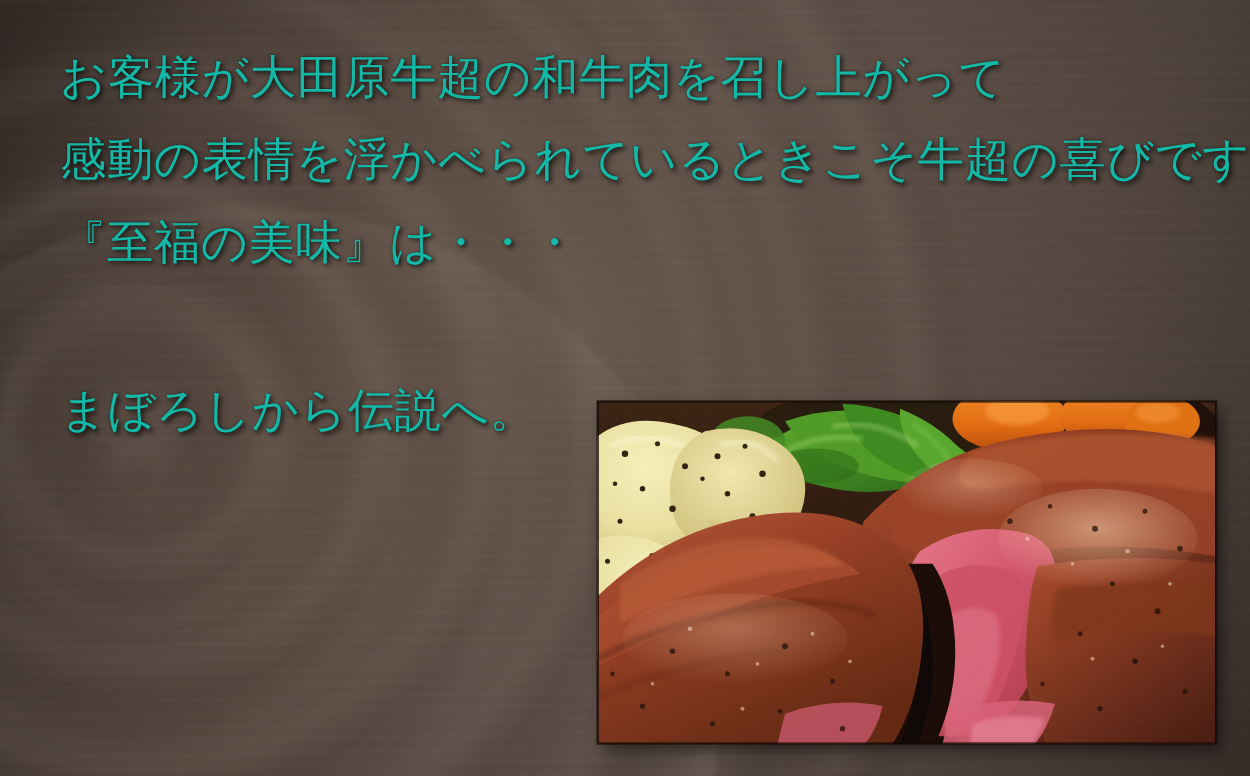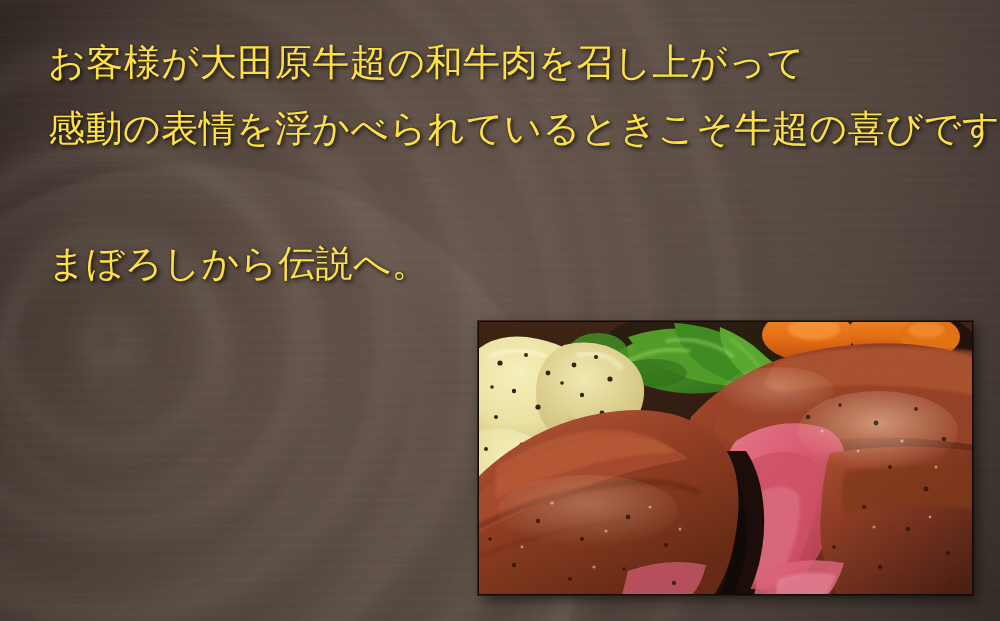--- a/index.html
+++ b/index.html
@@ -117,21 +117,21 @@
     opacity:.6;
   }
 
   
   .copy {
     position:absolute;
     left:48px; top:30px;
     width:930px;
   }
   .copy-line {
-    color:#fde047;
+    color:#14b8a6;
     font-size:37px;
     line-height:66px;
     letter-spacing:.5px;
     white-space:nowrap;
     text-shadow:
       2px 2px 4px rgba(0,0,0,0.75),
       0 0 2px rgba(0,0,0,0.45);
   }
   .copy-line.gap-before { margin-top:69px; }
 
@@ -157,20 +157,21 @@
   <div class="bg-rings"></div>
   <div class="bg-rings2"></div>
   <div class="bg-arc-hi"></div>
   <div class="bg-grain"></div>
   <div class="bg-grain2"></div>
   <div class="bg-vignette"></div>
 
   <div class="copy">
     <div class="copy-line">お客様が大田原牛超の和牛肉を召し上がって</div>
     <div class="copy-line">感動の表情を浮かべられているときこそ牛超の喜びです。</div>
+    <div class="copy-line">『至福の美味』は・・・</div>
     <div class="copy-line gap-before">まぼろしから伝説へ。</div>
   </div>
 
   <div class="photo">
     <svg viewBox="0 0 495 274" preserveAspectRatio="xMidYMid slice" role="img">
       <defs>
         <linearGradient id="gBgPlate" x1="0" y1="0" x2="0" y2="1">
           <stop offset="0" stop-color="#3a2010"></stop>
           <stop offset="1" stop-color="#140804"></stop>
         </linearGradient>

